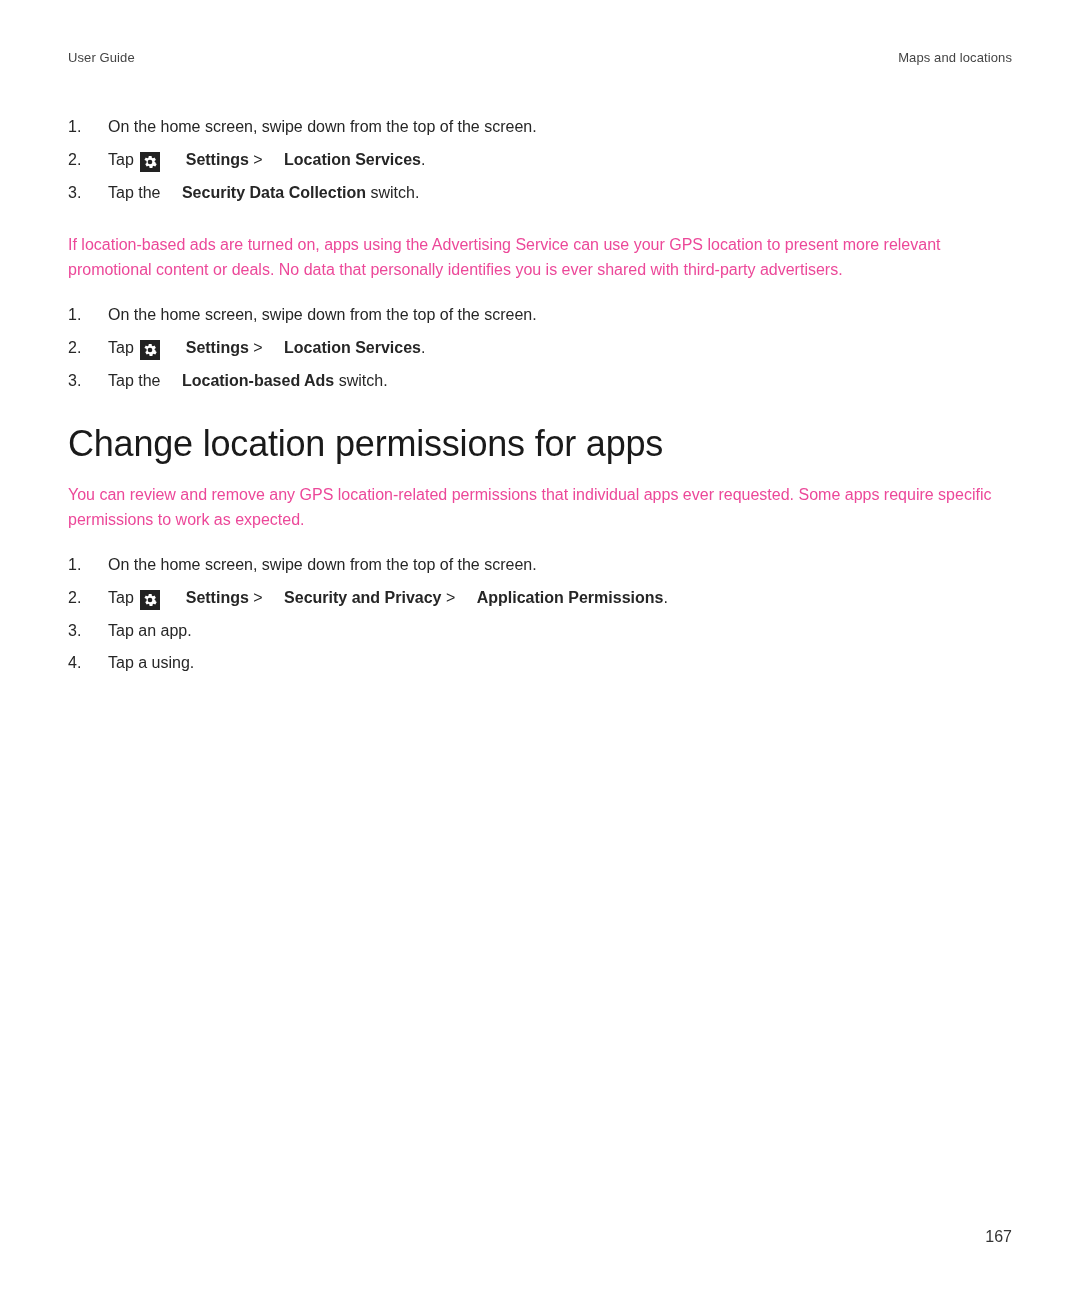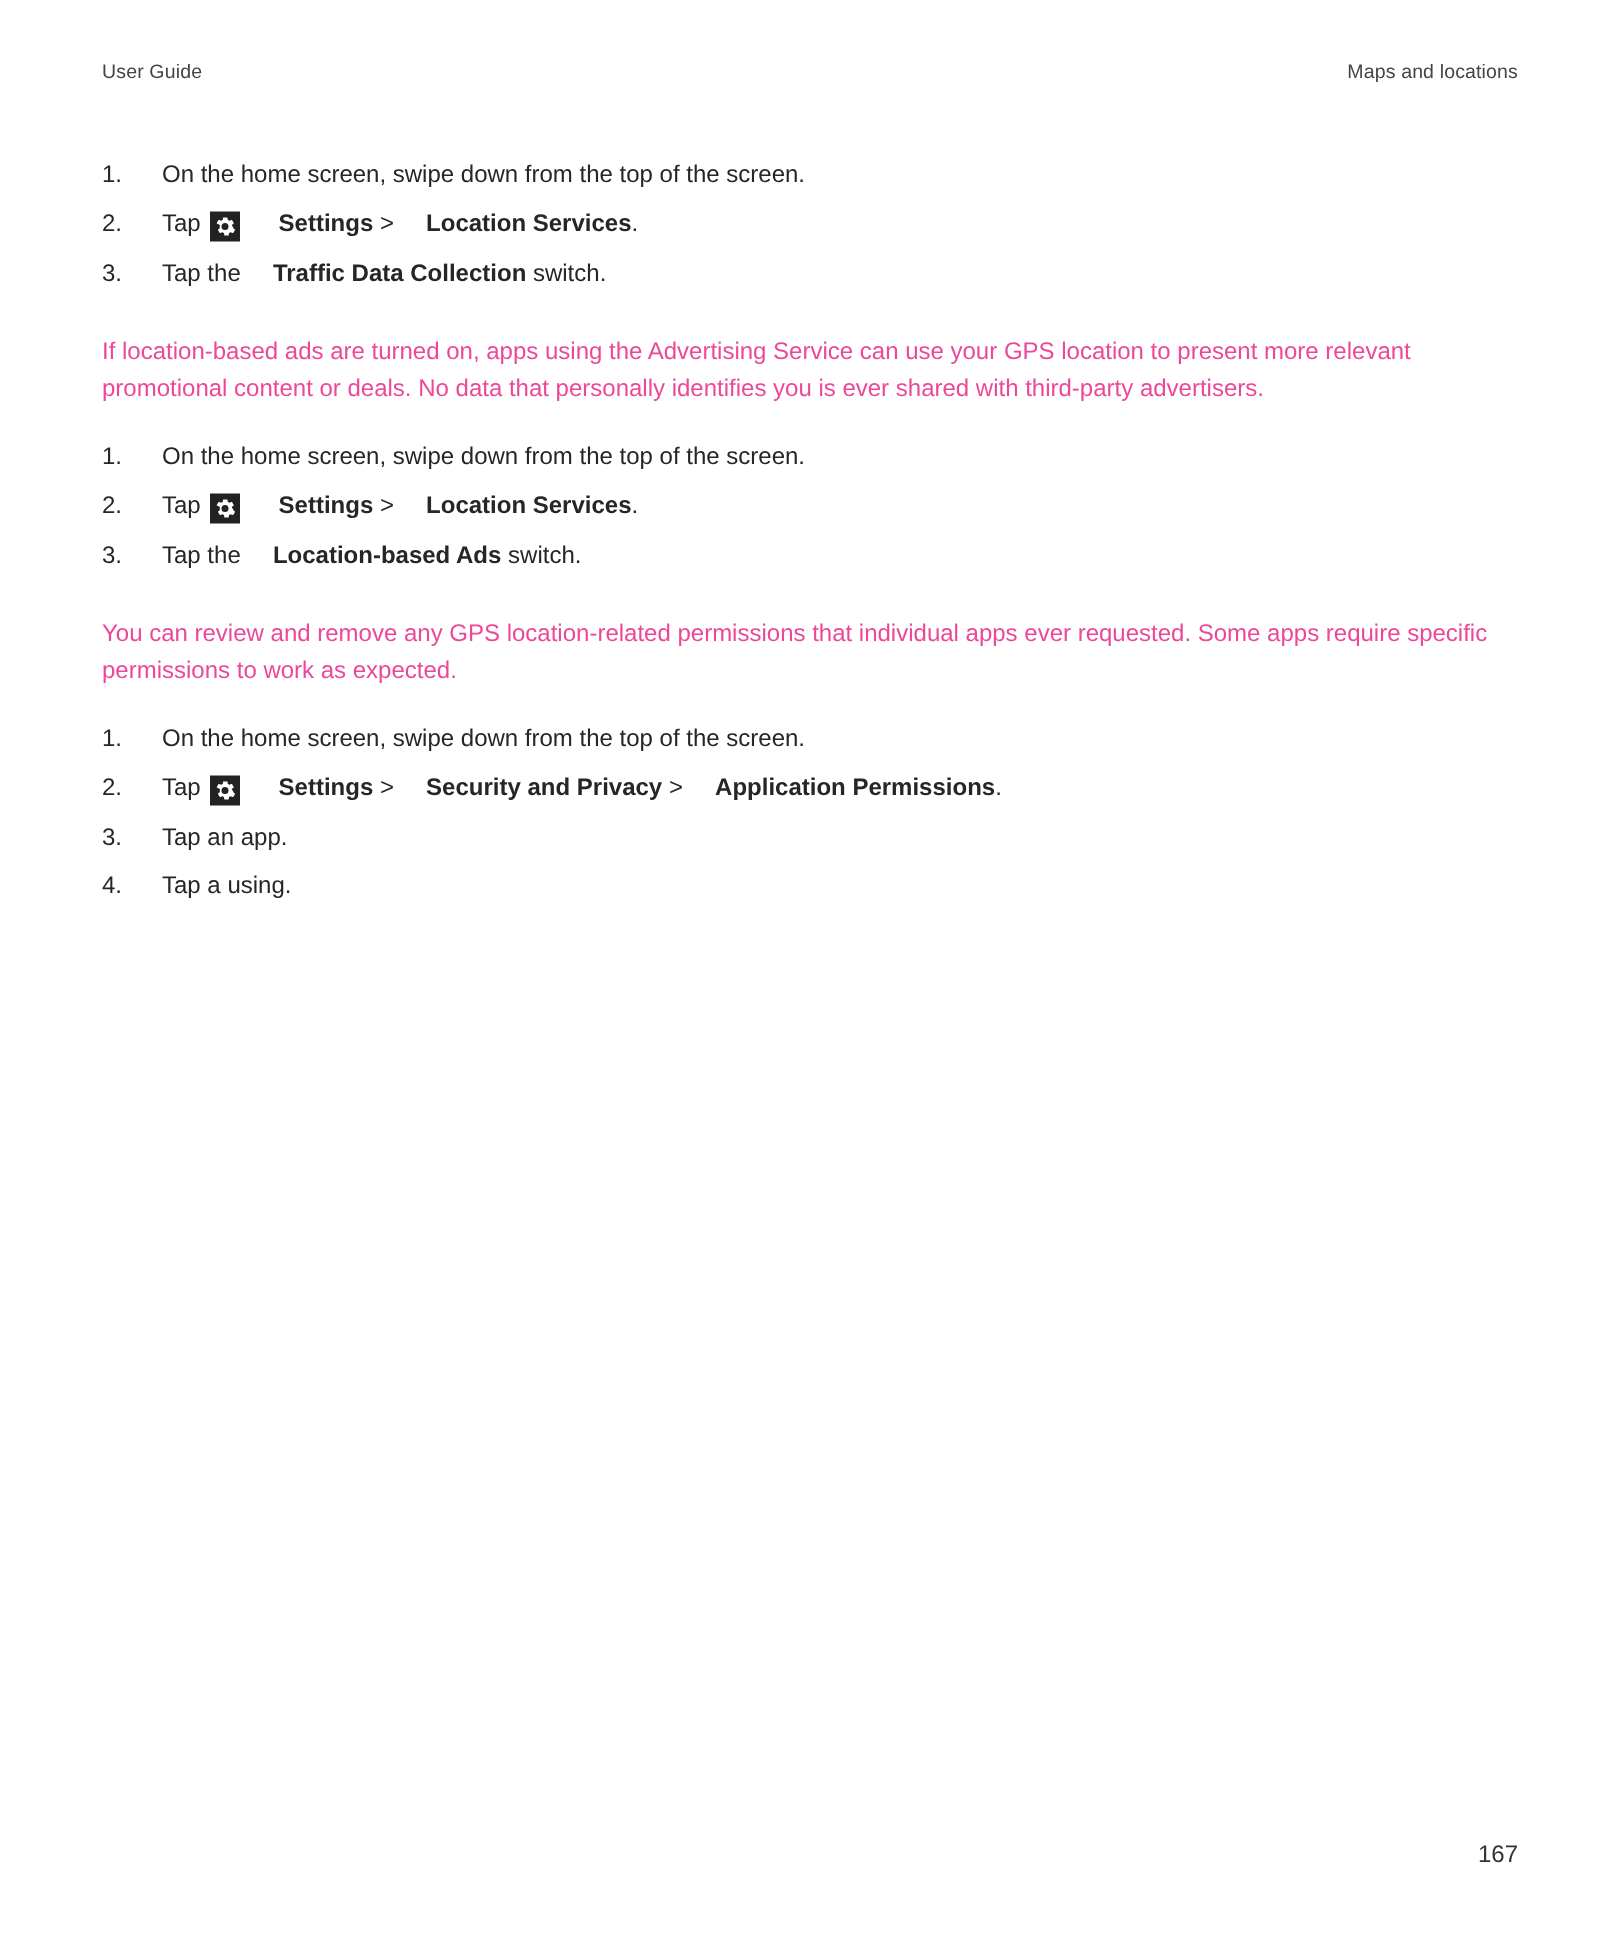--- a/index.html
+++ b/index.html
@@ -1,17 +1,17 @@
 <!DOCTYPE html>
 <html><head>
 <meta charset="utf-8">
 <style>
   * { margin: 0; padding: 0; box-sizing: border-box; }
   html, body { width: 1080px; height: 1296px; background: #fff; font-family: "Helvetica Neue", Helvetica, Arial, sans-serif; color: #262626; }
-  .page { padding: 40px 68px 40px 68px; position: relative; height: 100%; }
+  .page { padding: 50px 68px 40px 68px; position: relative; height: 100%; }
   .header { display: flex; justify-content: space-between; font-size: 13px; color: #444; margin-bottom: 50px; letter-spacing: 0.1px; }
   .list { list-style: none; padding-left: 0; margin-bottom: 28px; }
   .list li { display: flex; align-items: flex-start; font-size: 16px; line-height: 1.55; color: #262626; margin-bottom: 8px; }
   .num { width: 40px; flex: 0 0 40px; }
   .body { flex: 1; }
   .h1 { font-size: 36px; font-weight: 400; margin-top: 30px; margin-bottom: 18px; color: #1a1a1a; letter-spacing: -0.2px; }
   .para { font-size: 16px; line-height: 1.55; margin-bottom: 20px; color: #ec4899; }
   .icon { display: inline-flex; align-items: center; justify-content: center; width: 20px; height: 20px; background: #222; vertical-align: -4px; margin: 0 4px 0 2px; }
   b { font-weight: 700; margin-left: 17px; }
   .footer { position: absolute; bottom: 50px; right: 68px; font-size: 16px; color: #333; margin-top: 25px; }
@@ -39,21 +39,21 @@
           <svg width="14" height="14" viewBox="0 0 24 24">
               <path fill="#fff" d="M12 8a4 4 0 100 8 4 4 0 000-8zm9.4 4c0 .6-.1 1.1-.2 1.7l2.1 1.6c.2.1.2.4.1.6l-2 3.4c-.1.2-.4.3-.6.2l-2.5-1c-.5.4-1.1.7-1.7.9l-.4 2.6c0 .2-.2.4-.5.4h-4c-.2 0-.4-.2-.5-.4l-.4-2.6c-.6-.2-1.2-.5-1.7-.9l-2.5 1c-.2.1-.5 0-.6-.2l-2-3.4c-.1-.2-.1-.5.1-.6l2.1-1.6c-.1-.6-.2-1.1-.2-1.7s.1-1.1.2-1.7L2.7 8.7c-.2-.1-.2-.4-.1-.6l2-3.4c.1-.2.4-.3.6-.2l2.5 1c.5-.4 1.1-.7 1.7-.9l.4-2.6c0-.2.2-.4.5-.4h4c.2 0 .4.2.5.4l.4 2.6c.6.2 1.2.5 1.7.9l2.5-1c.2-.1.5 0 .6.2l2 3.4c.1.2.1.5-.1.6l-2.1 1.6c.1.6.2 1.1.2 1.7z"></path>
             </svg>
         </span>
         <b>Settings</b><span> &gt; </span><b>Location Services</b><span>.</span>
       </span>
     </li>
     <li>
       <span class="num">3.</span>
       <span class="body">
-        <span>Tap the </span><b>Traffic Data Collection</b><span> switch.</span>
+        <span>Tap the </span><b>Security Data Collection</b><span> switch.</span>
       </span>
     </li>
   </ol>
 
   <p class="para">If location-based ads are turned on, apps using the Advertising Service can use your GPS location to present more relevant promotional content or deals. No data that personally identifies you is ever shared with third-party advertisers.</p>
   <ol class="list">
     <li>
       <span class="num">1.</span>
       <span class="body">On the home screen, swipe down from the top of the screen.</span>
     </li>
@@ -70,20 +70,21 @@
       </span>
     </li>
     <li>
       <span class="num">3.</span>
       <span class="body">
         <span>Tap the </span><b>Location-based Ads</b><span> switch.</span>
       </span>
     </li>
   </ol>
 
+  <h1 class="h1">Change location permissions for apps</h1>
   <p class="para">You can review and remove any GPS location-related permissions that individual apps ever requested. Some apps require specific permissions to work as expected.</p>
   <ol class="list">
     <li>
       <span class="num">1.</span>
       <span class="body">On the home screen, swipe down from the top of the screen.</span>
     </li>
     <li>
       <span class="num">2.</span>
       <span class="body">
         <span>Tap </span>

